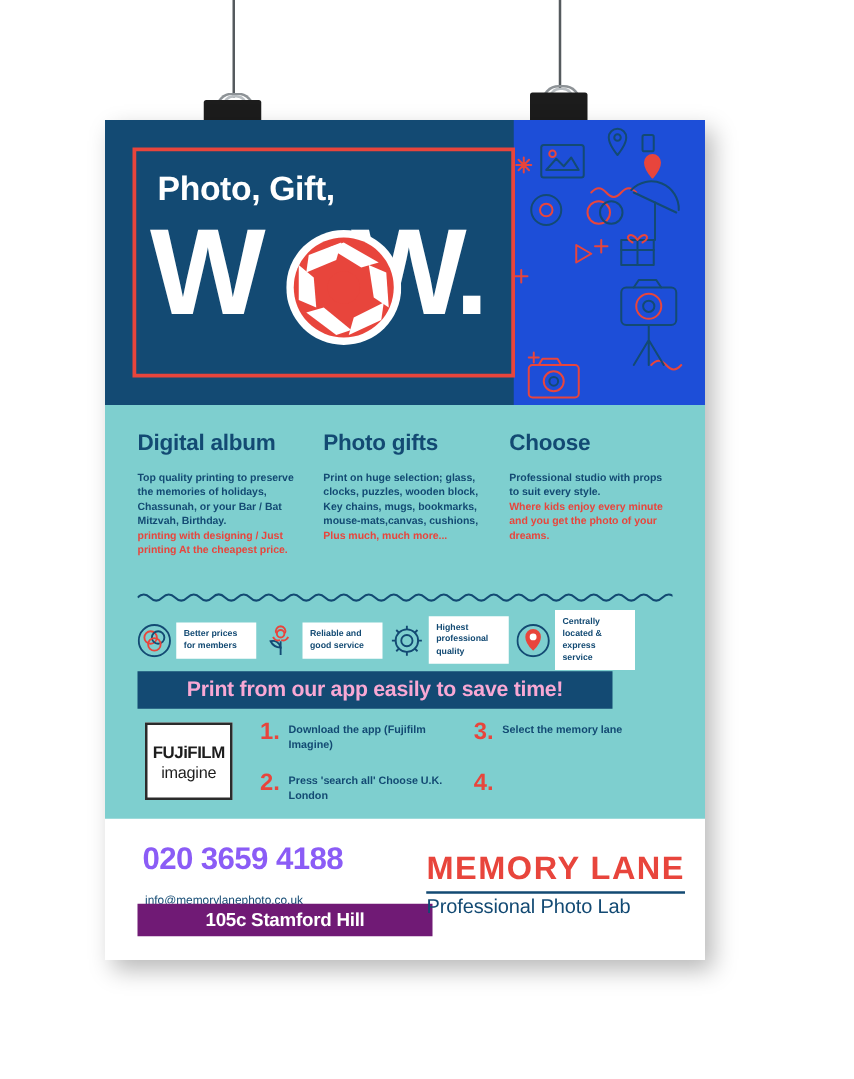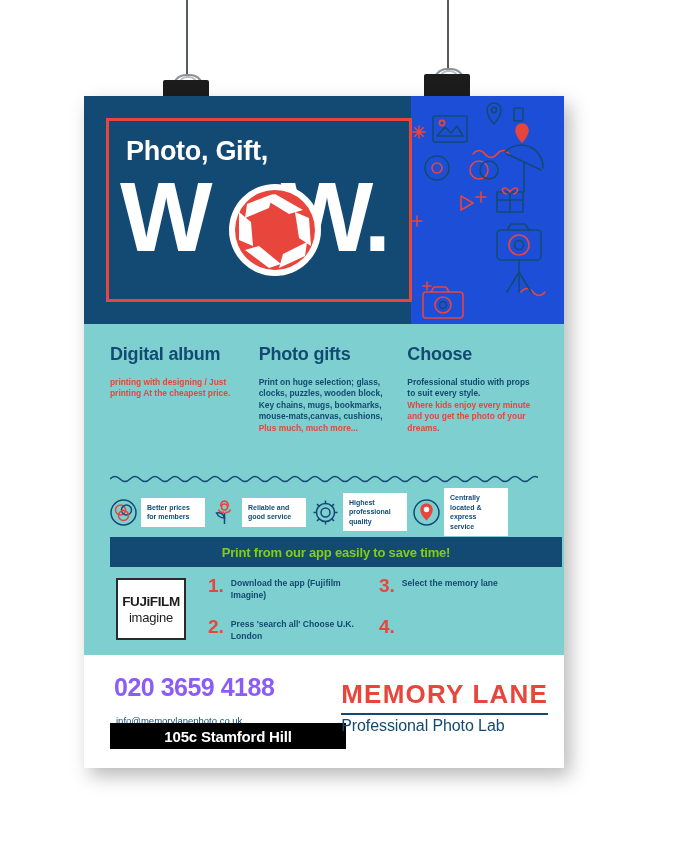--- a/index.html
+++ b/index.html
@@ -193,25 +193,25 @@
     padding: 5px 6px;
     width: 64px;
     box-sizing: border-box;
   }
 
   
   .app-banner {
     position: absolute;
     left: 26px;
     top: 441px;
-    width: 452px;
+    width: 380px;
     height: 30px;
     background: #134a73;
-    color: #84cc16;
-    font-size: 13px;
+    color: #f9a8d4;
+    font-size: 17px;
     font-weight: bold;
     display: flex;
     align-items: center;
     justify-content: center;
     letter-spacing: -0.2px;
   }
 
   
   .steps {
     position: absolute;
@@ -290,21 +290,21 @@
     position: absolute;
     left: 32px; top: 60px;
     color: #134a73;
     font-size: 9.5px;
   }
   .address {
     position: absolute;
     left: 26px; top: 68px;
     width: 236px;
     height: 26px;
-    background: #000000;
+    background: #701a75;
     color: #ffffff;
     font-size: 15px;
     font-weight: bold;
     display: flex;
     align-items: center;
     justify-content: center;
     letter-spacing: -0.2px;
   }
   .brand {
     position: absolute;
@@ -424,20 +424,21 @@
           <path d="M18 20 L44 10 L40 24 L16 34 Z"></path>
         </g>
         <circle cx="46" cy="46" r="13" fill="#e8453c"></circle>
       </svg>
     </div>
   </div>
 
   <div class="cols">
     <div class="col">
       <h3>Digital album</h3>
+      <p>Top quality printing to preserve the memories of holidays, Chassunah, or your Bar / Bat Mitzvah, Birthday.</p>
       <p class="red">printing with designing / Just printing At the cheapest price.</p>
     </div>
     <div class="col">
       <h3>Photo gifts</h3>
       <p>Print on huge selection; glass, clocks, puzzles, wooden block, Key chains, mugs, bookmarks, mouse-mats,canvas, cushions,</p>
       <p class="red">Plus much, much more...</p>
     </div>
     <div class="col">
       <h3>Choose</h3>
       <p>Professional studio with props to suit every style.</p>

